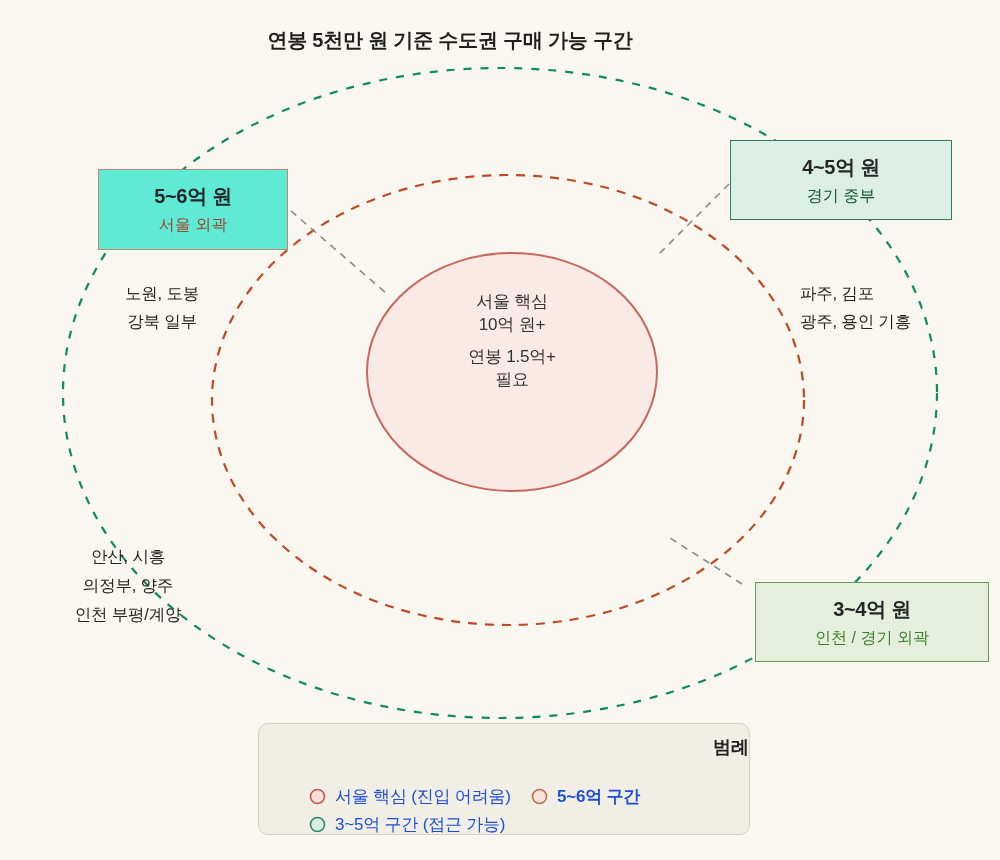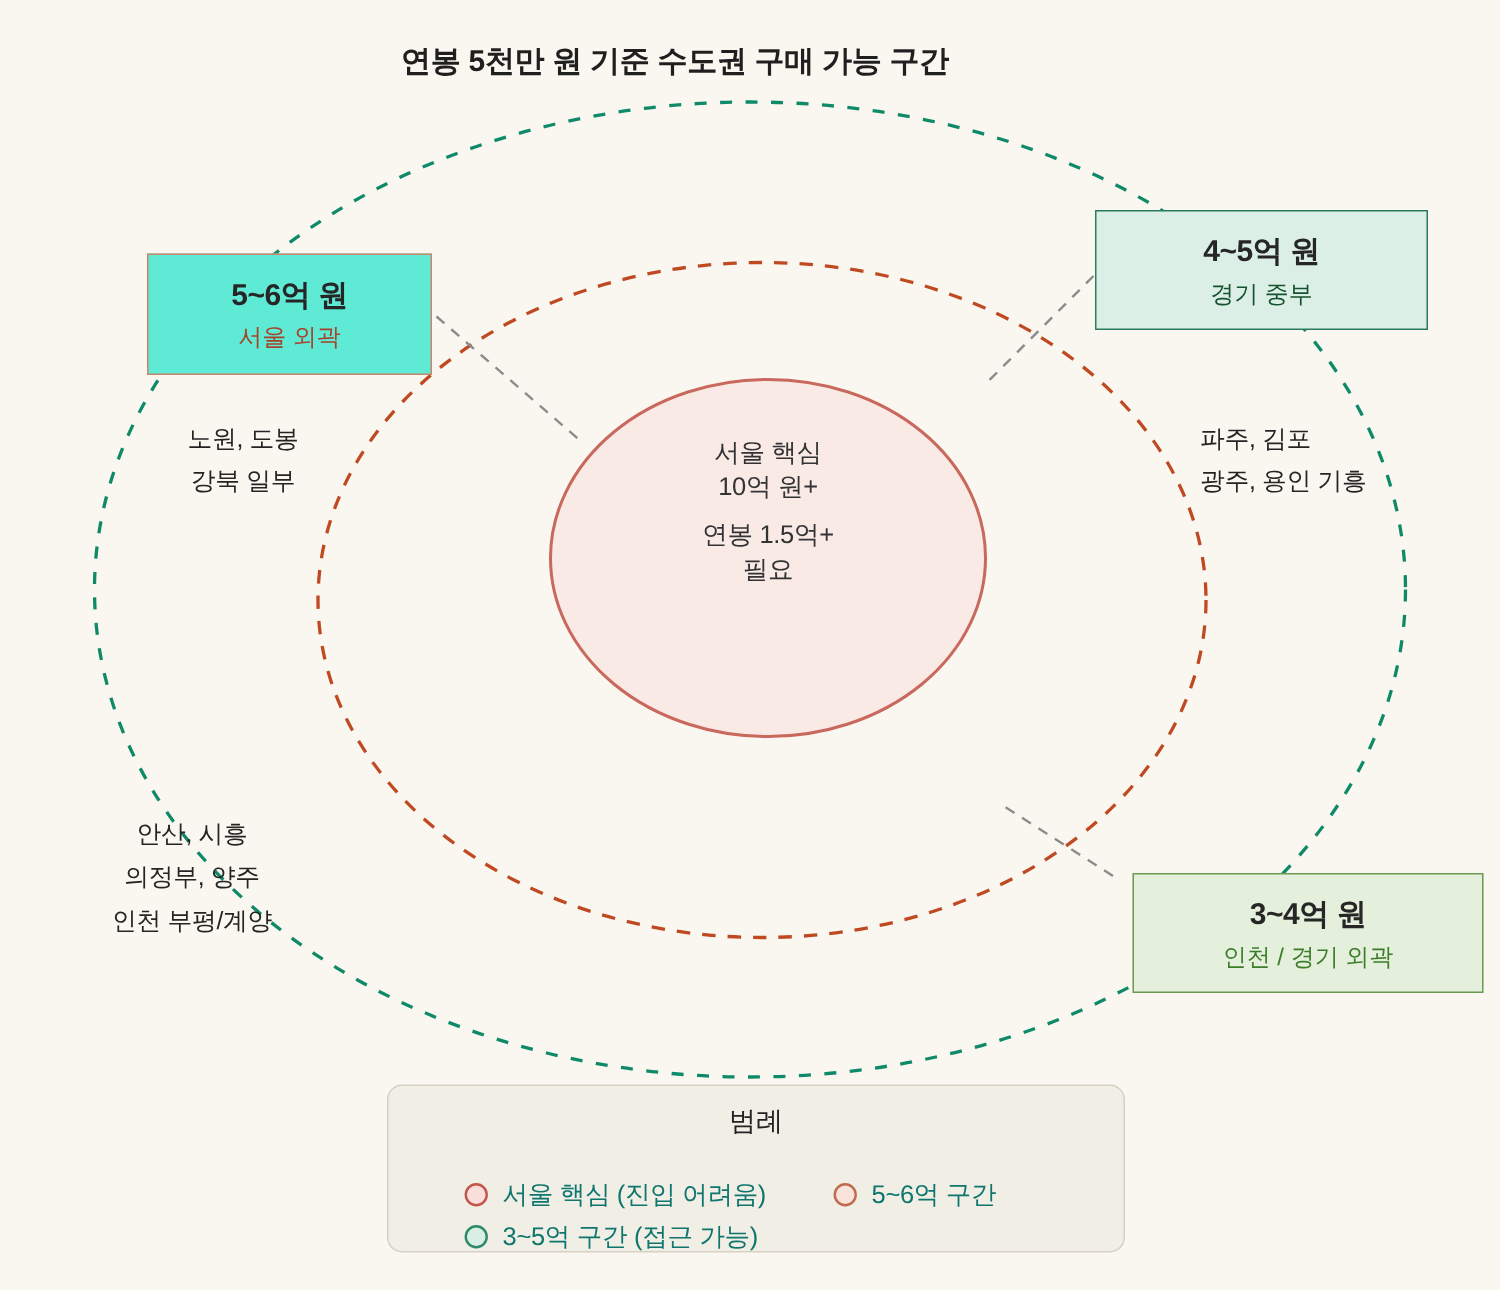--- a/index.html
+++ b/index.html
@@ -49,29 +49,29 @@
     font-weight: 500; letter-spacing: -0.2px;
   }
   .core-text p + p { margin-top: 9px; }
 
   .legend {
     position: absolute; left: 258px; top: 723px; width: 492px; height: 112px;
     background: #f1eee5; border: 1px solid #d5d1c3; border-radius: 10px;
   }
   .legend-title {
     position: absolute; top: 11px; left: 0; width: 100%;
-    text-align: center; font-size: 18px; font-weight: 400; color: #222;
+    text-align: right; font-size: 18px; font-weight: 700; color: #222;
   }
   .legend-item {
     position: absolute; display: flex; align-items: center; gap: 9px;
-    font-size: 17px; color: #0f766e; letter-spacing: -0.2px; height: 24px;
+    font-size: 17px; color: #1d4ed8; letter-spacing: -0.2px; height: 24px;
   }
   .legend-item svg { flex: 0 0 auto; display: block; }
   .li-1 { left: 50px; top: 60px; }
-  .li-2 { left: 296px; top: 60px; }
+  .li-2 { left: 272px; top: 60px; font-weight: bold; }
   .li-3 { left: 50px; top: 88px; }
 </style>
 </head>
 <body style="background: rgb(250, 247, 240);">
 
 <div class="canvas">
 
   <svg class="rings" width="1000" height="860" viewBox="0 0 1000 860">
     <ellipse cx="500" cy="393" rx="437" ry="325" fill="none" stroke-width="2.2" stroke-dasharray="8 9" stroke="#0f8a68"></ellipse>
     <ellipse cx="508" cy="400" rx="296" ry="225" fill="none" stroke-width="2.2" stroke-dasharray="9 8" stroke="#bf4a22"></ellipse>

